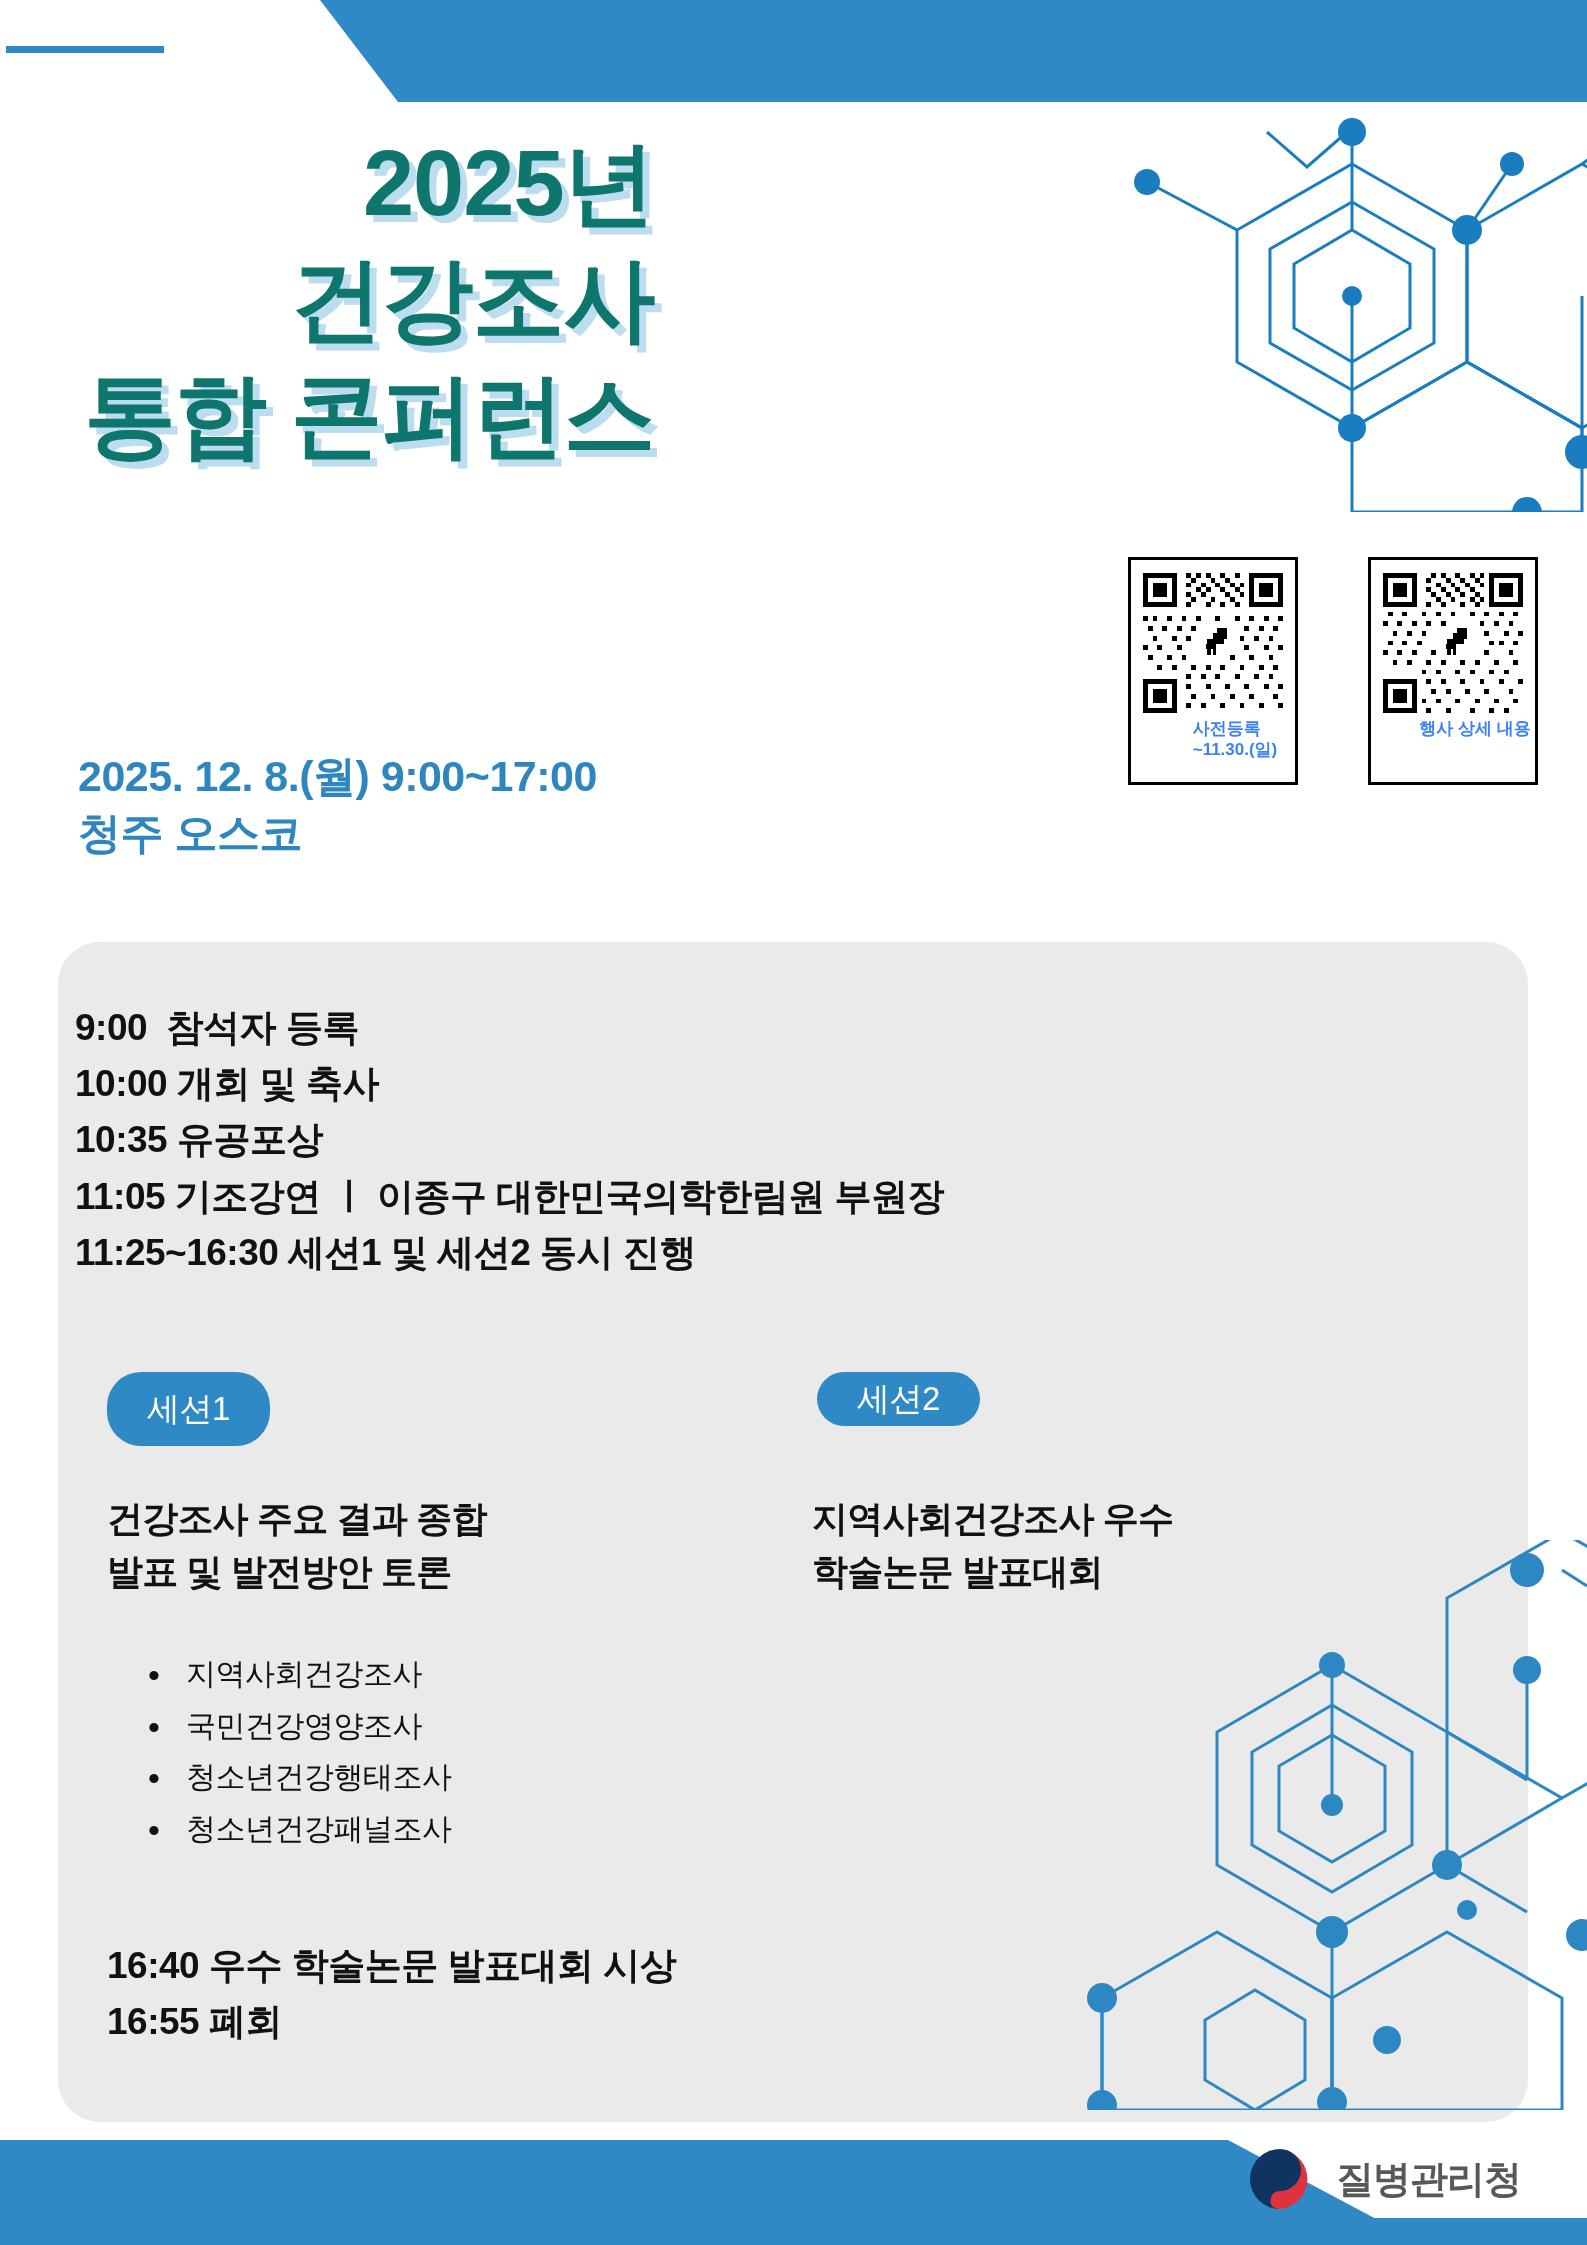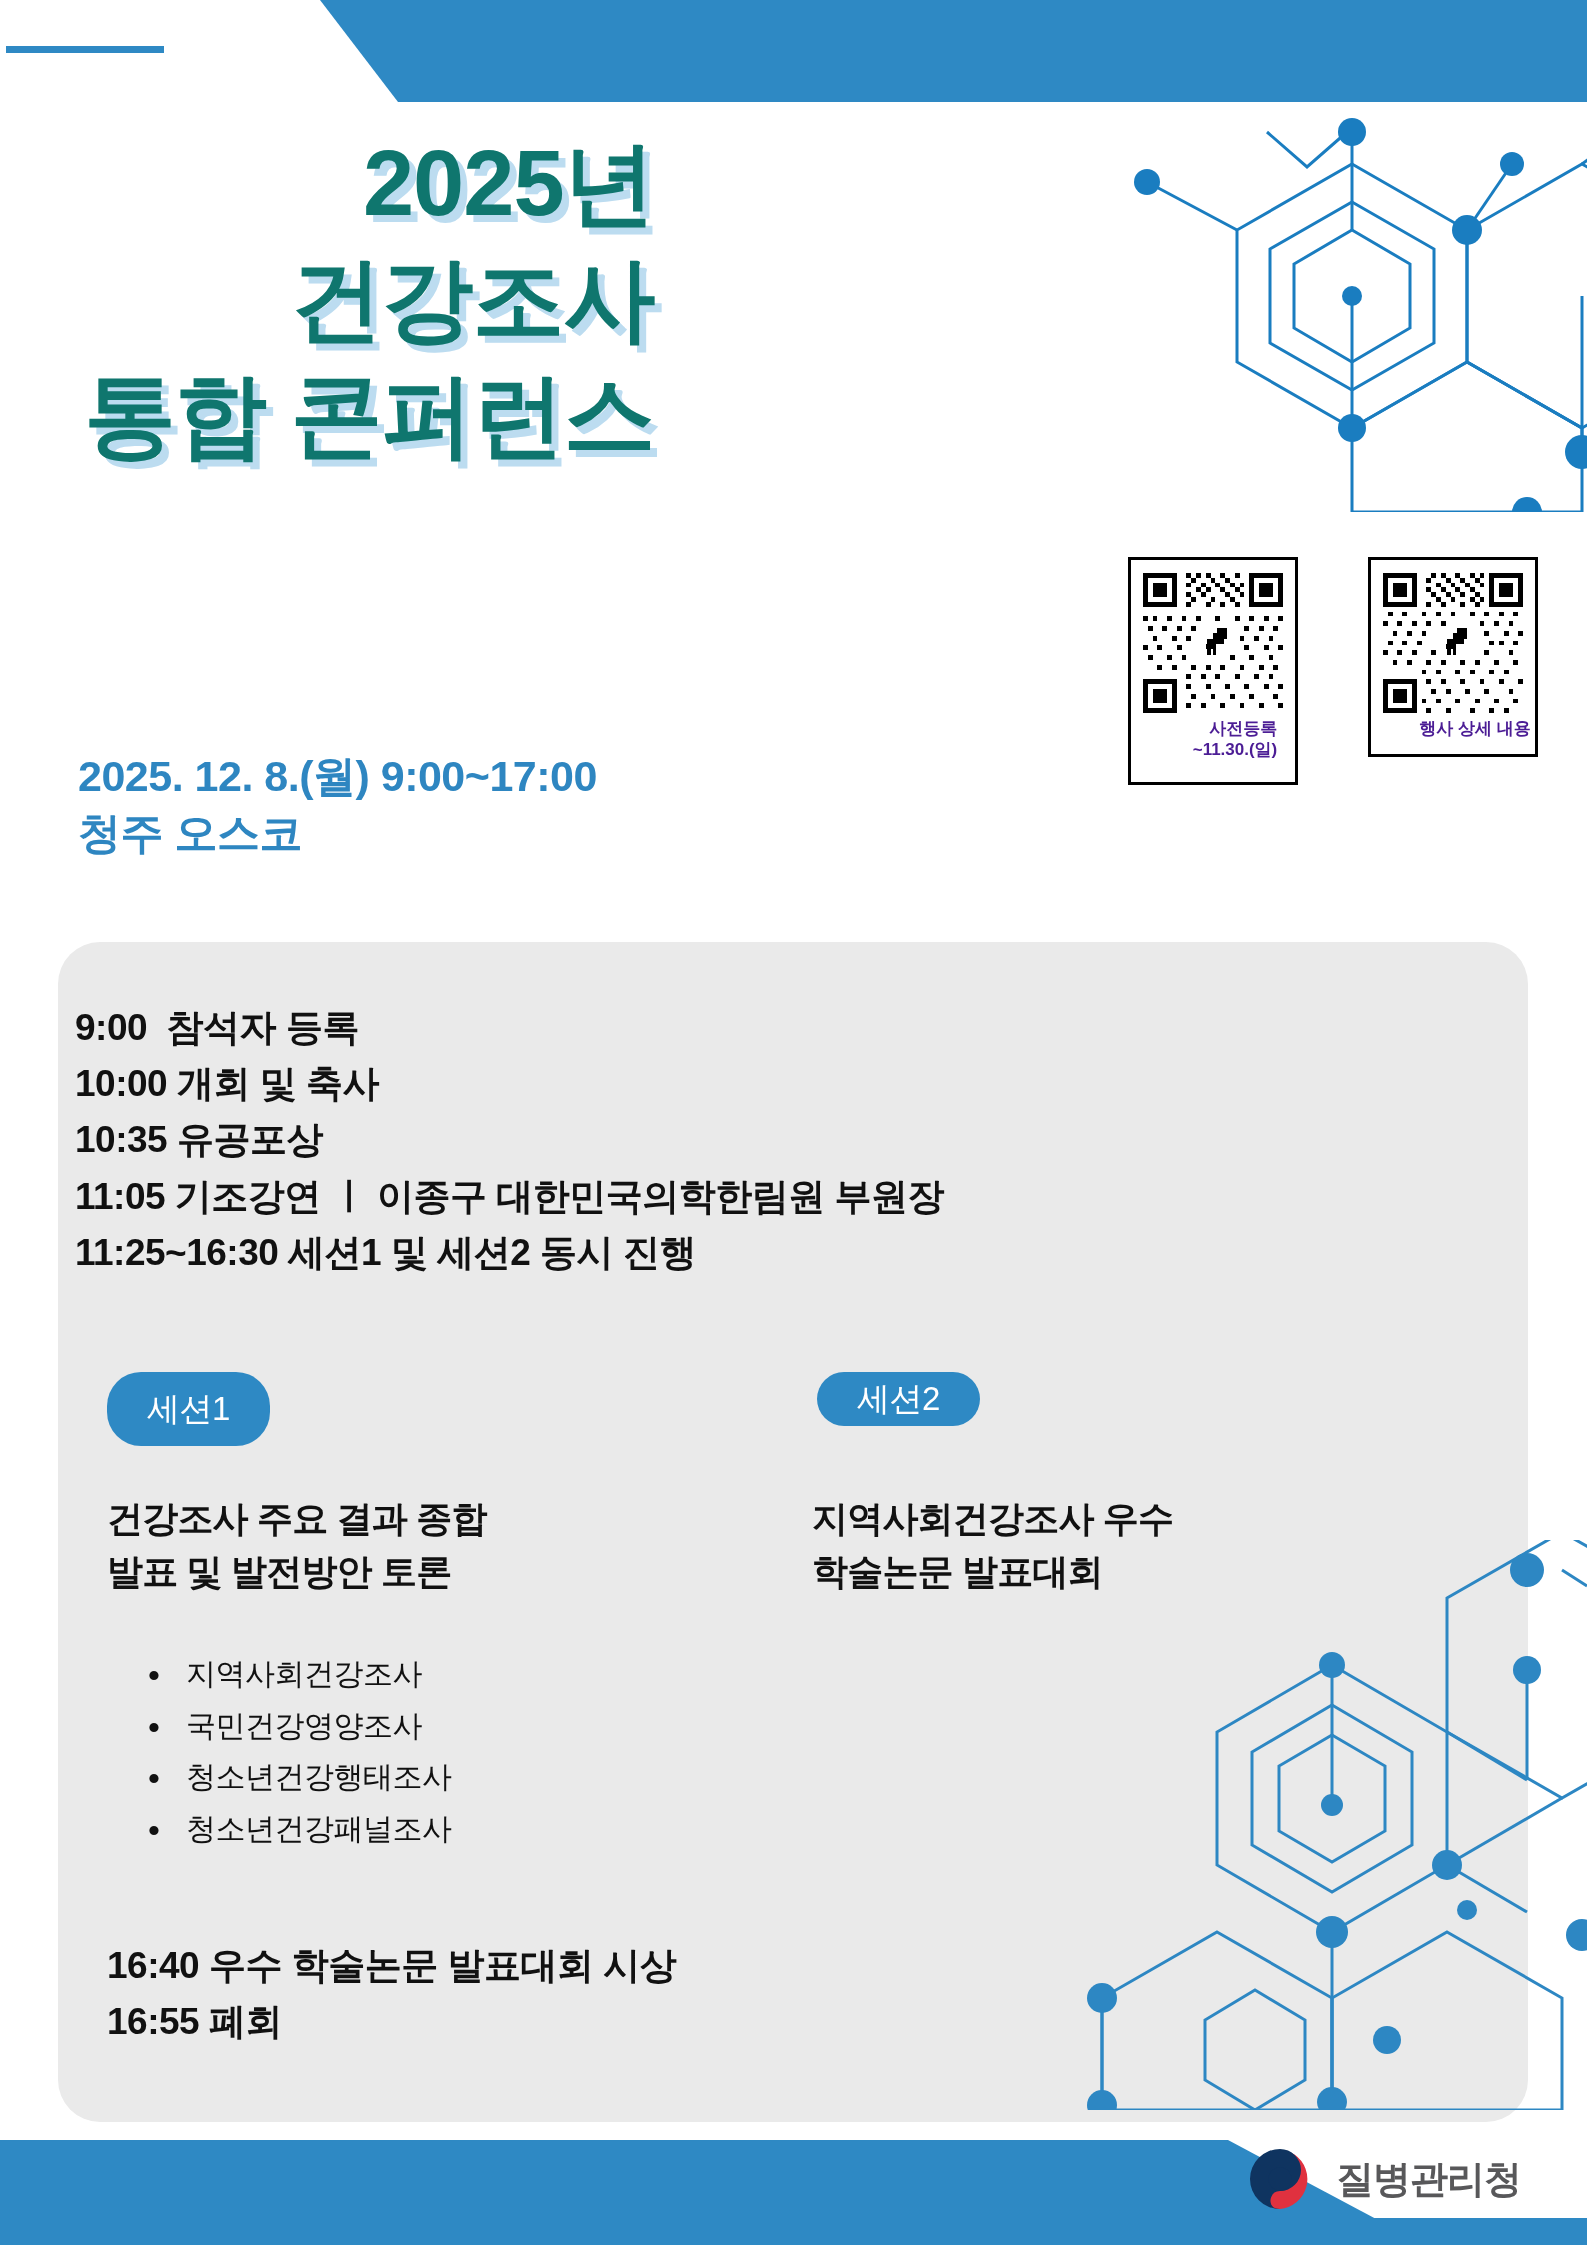--- a/index.html
+++ b/index.html
@@ -47,24 +47,24 @@
     position:absolute; left:78px; top:748px;
     font-size:43px; font-weight:bold; line-height:1.32;
     color:#2e86c1; letter-spacing:-0.5px; white-space:pre;
   }
   .qr-box {
     border:3px solid #000; background:#fff;
     padding:13px 10px 8px 10px;
     display:flex; flex-direction:column; align-items:center;
   }
   .qr-box.a { position:absolute; left:1128px; top:557px; width:170px; height:228px; }
-  .qr-box.b { position:absolute; left:1368px; top:557px; width:170px; height:200px; }
+  .qr-box.b { position:absolute; left:1368px; top:557px; width:170px; height:228px; }
   .qr-img { width:140px; height:140px; position:relative; }
   .qr-cap {
-    text-align:right; font-size:17px; font-weight:bold; color:#4c1d95;
+    text-align:left; font-size:17px; font-weight:bold; color:#3b82f6;
     line-height:1.22; margin-top:6px; white-space:pre;margin-left:44px;
   }
 
   
   .card {
     position:absolute; left:58px; top:942px;
     width:1470px; height:1180px;
     background:#eaeaea; border-radius:42px;
   }
 

